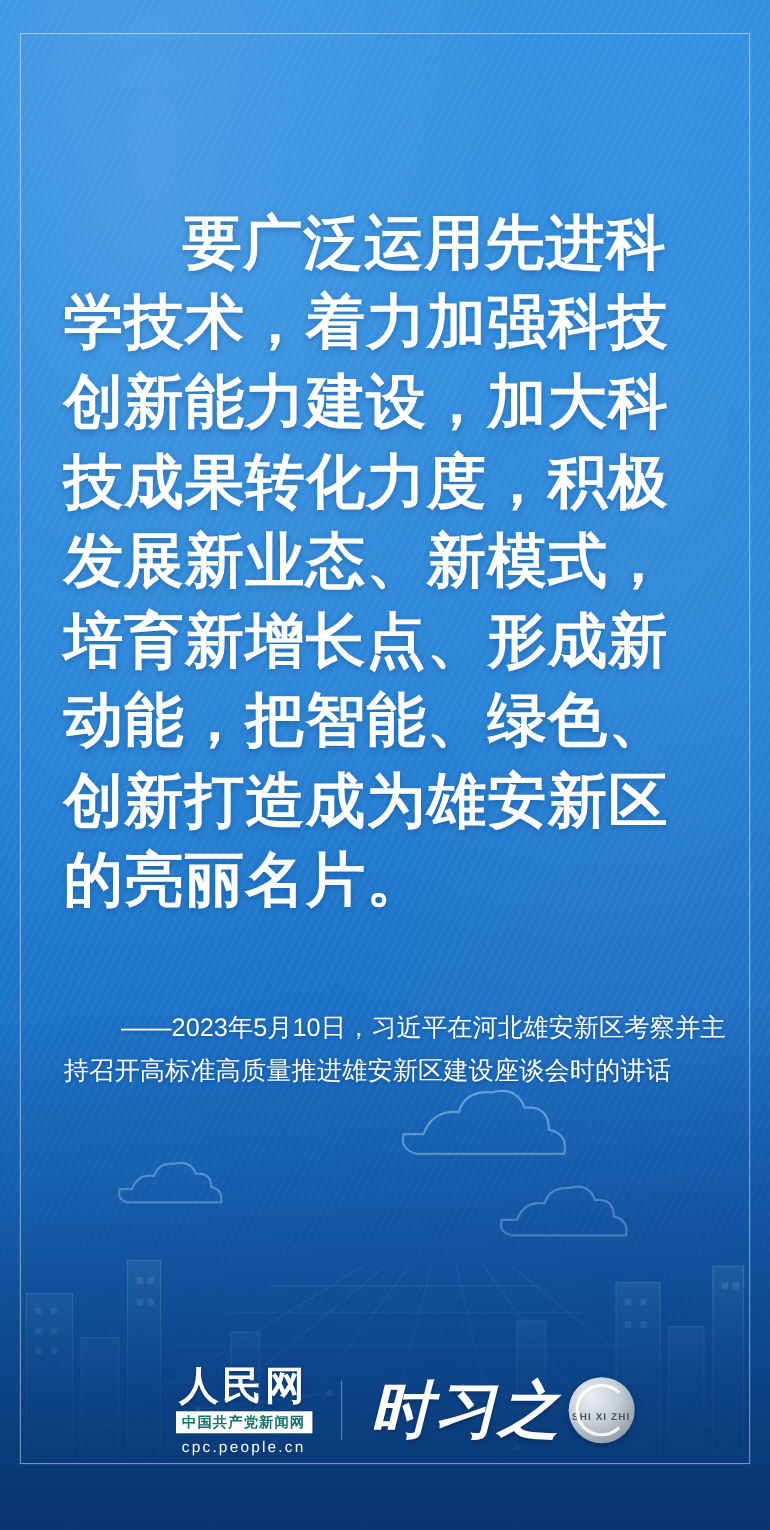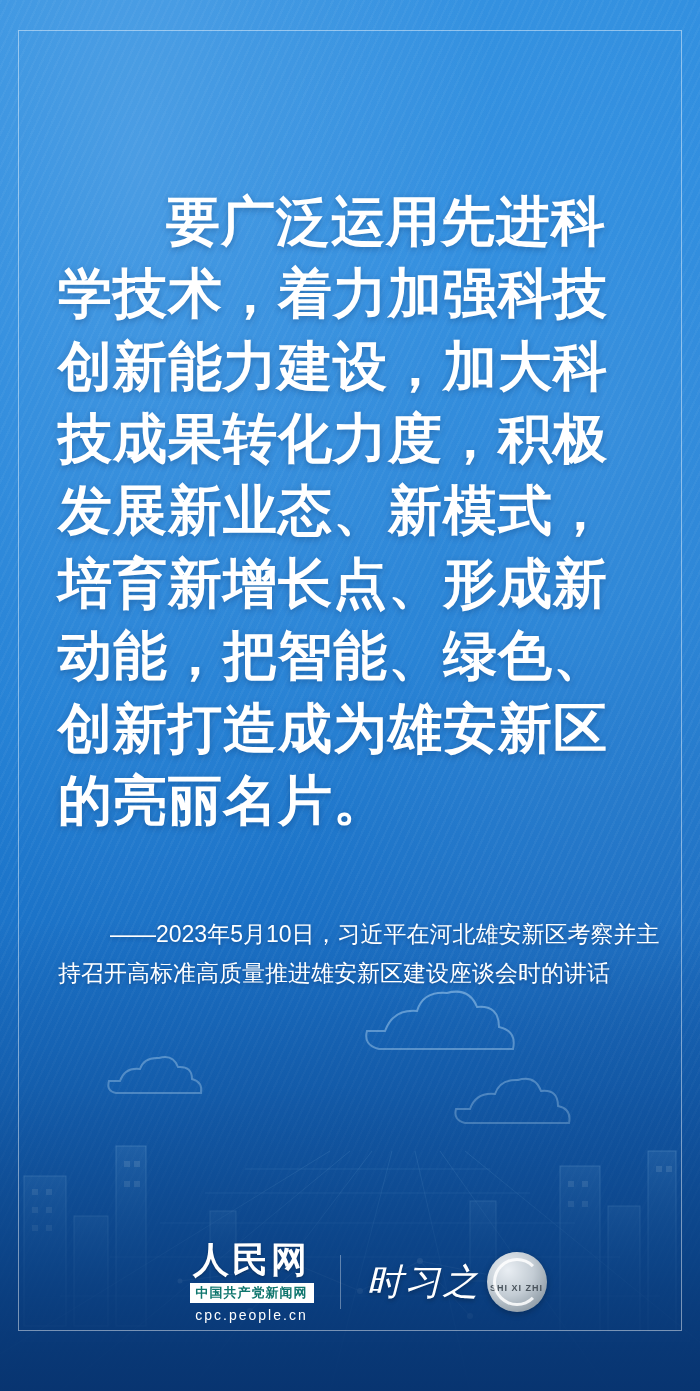--- a/index.html
+++ b/index.html
@@ -147,22 +147,22 @@
     background: rgba(255,255,255,0.35);
   }
 
   .show-logo {
     display: flex;
     align-items: center;
     gap: 6px;
     color: #ffffff;
   }
   .show-logo .sx-text {
-    font-size: 36px;
-    font-weight: 400;
+    font-size: 56px;
+    font-weight: 700;
     font-style: italic;
     letter-spacing: 2px;
     line-height: 1;
     text-shadow: 0 2px 4px rgba(0,0,0,0.28);
   }
   .show-logo .sx-badge {
     position: relative;
     width: 60px;
     height: 60px;
     border-radius: 50%;

